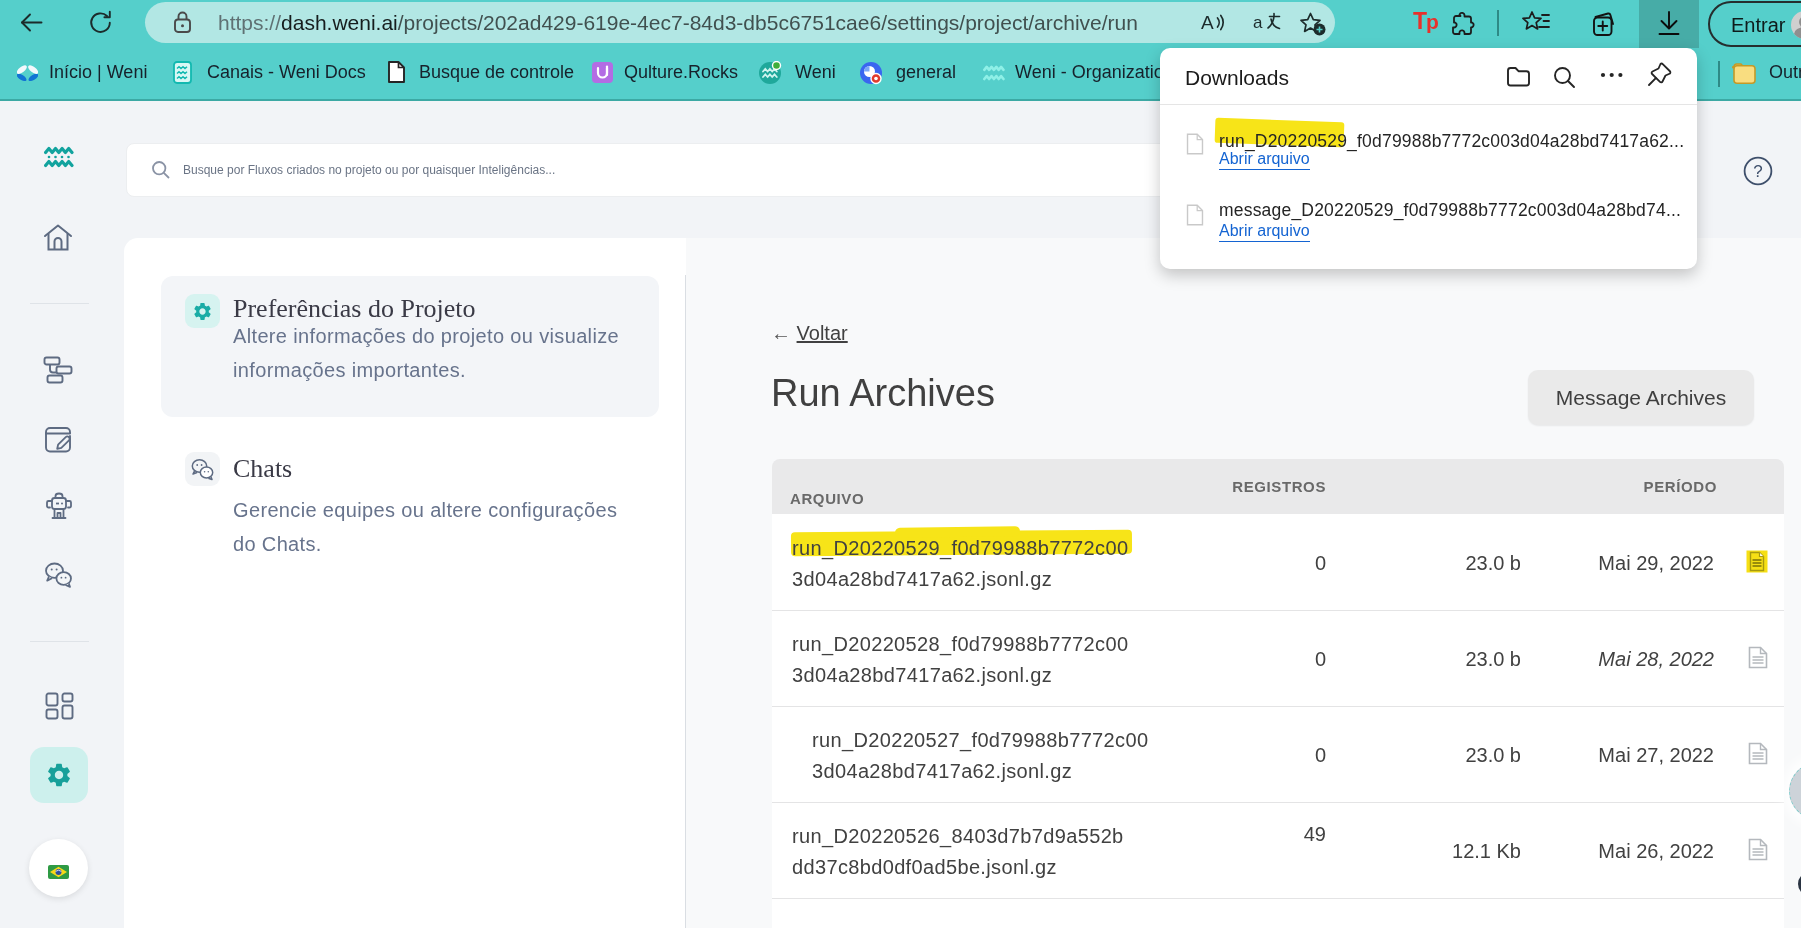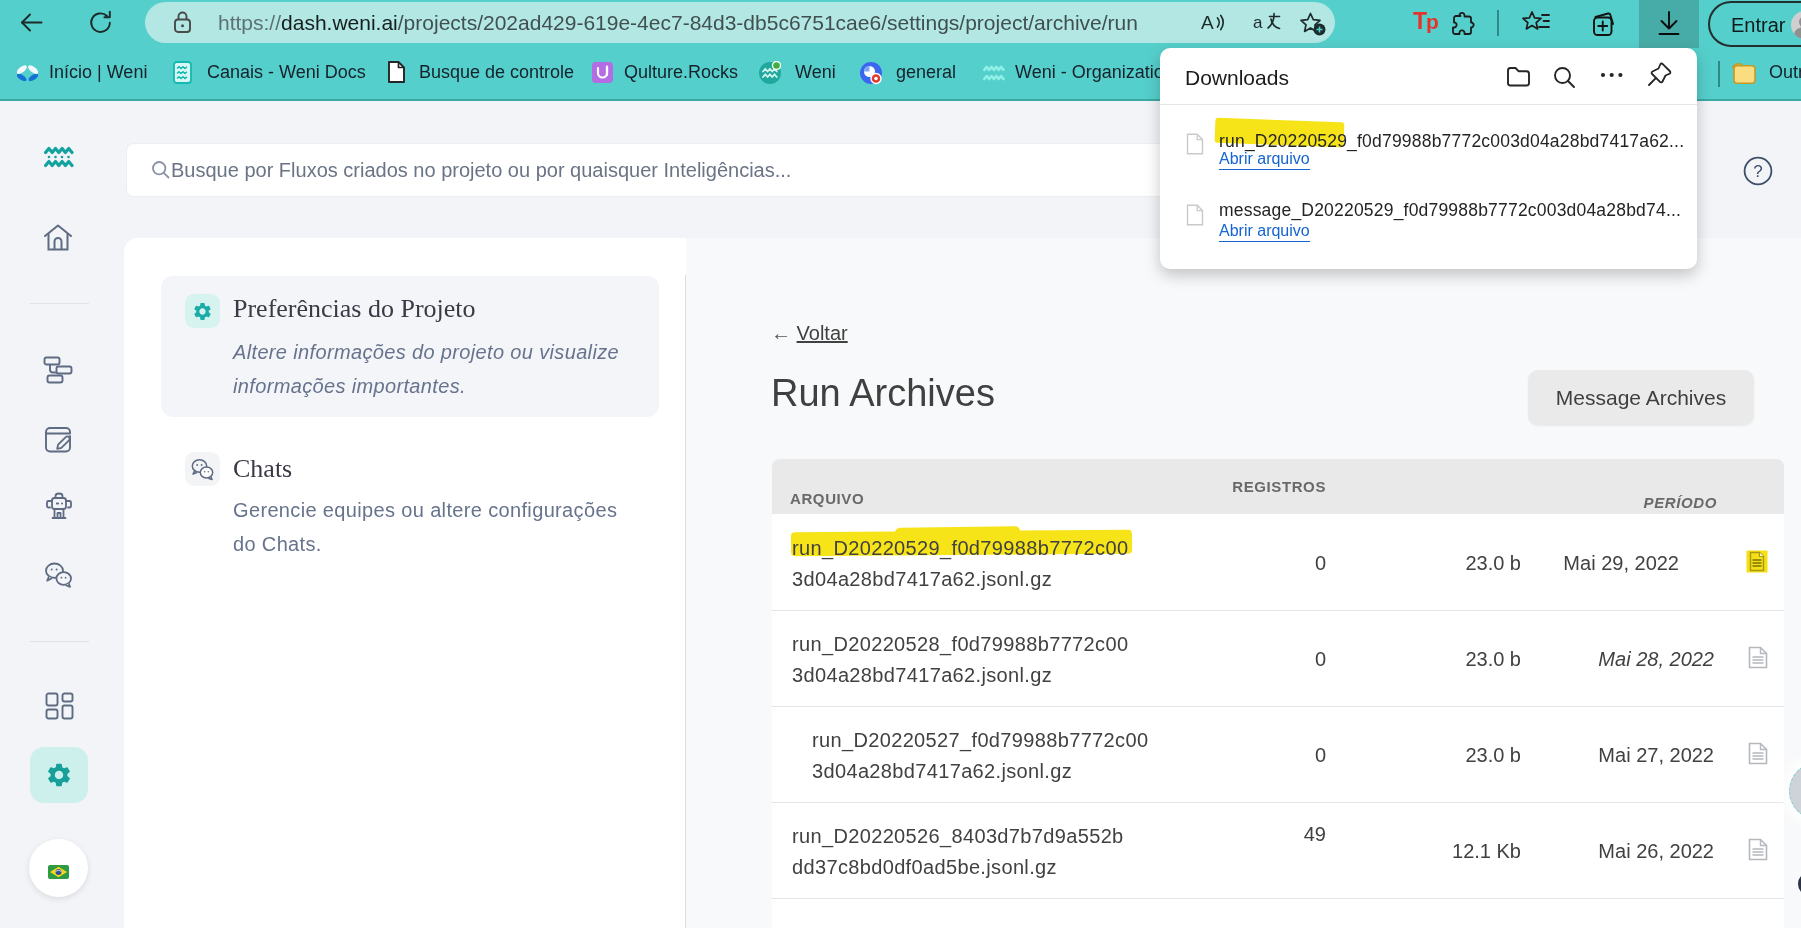--- a/index.html
+++ b/index.html
@@ -20,21 +20,21 @@
 
 <div class="abs" style="left:686px; top:238px; width:1115px; height:690px; background:#F8F9FA;"></div>
 
 <div class="abs" style="left:685px; top:275px; width:1px; height:653px; background:#DADEE3;"></div>
 
 <div class="abs" style="left:126px; top:143px; width:1564px; height:54px; background:#fff; border:1px solid #ECEEF0; border-radius:8px; display:flex; align-items:center;">
   <svg style="margin-left:24px" width="20" height="20" viewBox="0 0 20 20">
       <circle cx="8.2" cy="8.2" r="6.2" fill="none" stroke="#8A93A5" stroke-width="1.8"></circle>
       <line x1="12.8" y1="12.8" x2="18" y2="18" stroke="#8A93A5" stroke-width="1.8"></line>
     </svg>
-  <span style="font-size:20px; color:#6A7485;">Busque por Fluxos criados no projeto ou por quaisquer Inteligências...</span>
+  <span style="margin-left:12px; font-size:12px; color:#6A7485;">Busque por Fluxos criados no projeto ou por quaisquer Inteligências...</span>
 </div>
 
 <svg class="abs" style="left:1743px; top:156px;" width="30" height="30" viewBox="0 0 30 30">
   <circle cx="15" cy="15" r="13.4" fill="none" stroke="#3E4F6B" stroke-width="1.8"></circle>
   <text x="15" y="21" font-size="17" fill="#3E4F6B" text-anchor="middle" font-family="Liberation Sans">?</text>
 </svg>
 
 <svg class="abs" style="left:44px; top:146px;" width="30" height="22" viewBox="0 0 30 22">
   <g fill="none" stroke="#12A39E" stroke-width="3.2" stroke-linejoin="round" stroke-linecap="round">
     <path d="M1.6 6.5 l3.3-4 3.3 4 3.3-4 3.3 4 3.3-4 3.3 4 3.3-4 3.3 4"></path>
@@ -118,21 +118,21 @@
   <circle cx="10.5" cy="7" r="3" fill="#2C4FA0"></circle>
   <path d="M7.6 6.4 a4.5 4.5 0 0 1 5.8 0" stroke="#fff" stroke-width="0.8" fill="none"></path>
 </svg>
 
 <div class="abs" style="left:161px; top:276px; width:498px; height:141px; background:#F3F5F8; border-radius:12px;"></div>
 <div class="abs" style="left:185px; top:294px; width:35px; height:34px; background:#D6F3F0; border-radius:9px;"></div>
 <svg class="abs" style="left:192px; top:301px" width="21" height="21" viewBox="0 0 24 24">
     <path fill="#1AACA6" d="M19.14 12.94c.04-.3.06-.61.06-.94 0-.32-.02-.64-.07-.94l2.03-1.58a.49.49 0 0 0 .12-.61l-1.92-3.32a.488.488 0 0 0-.59-.22l-2.39.96c-.5-.38-1.03-.7-1.62-.94l-.36-2.54a.484.484 0 0 0-.48-.41h-3.84c-.24 0-.43.17-.47.41l-.36 2.54c-.59.24-1.13.57-1.62.94l-2.39-.96c-.22-.08-.47 0-.59.22L2.74 8.87c-.12.21-.08.47.12.61l2.03 1.58c-.05.3-.09.63-.09.94s.02.64.07.94l-2.03 1.58a.49.49 0 0 0-.12.61l1.92 3.32c.12.22.37.29.59.22l2.39-.96c.5.38 1.03.7 1.62.94l.36 2.54c.05.24.24.41.48.41h3.84c.24 0 .44-.17.47-.41l.36-2.54c.59-.24 1.13-.56 1.62-.94l2.39.96c.22.08.47 0 .59-.22l1.92-3.32c.12-.22.07-.47-.12-.61l-2.01-1.58zM12 15.6c-1.98 0-3.6-1.62-3.6-3.6s1.62-3.6 3.6-3.6 3.6 1.62 3.6 3.6-1.62 3.6-3.6 3.6z"></path>
   </svg>
 <div class="abs serif-h" style="left:233px; top:294px; font-size:26px;">Preferências do Projeto</div>
-<div class="abs desc" style="left:233px; top:336px;font-style:italic;">Altere informações do projeto ou visualize<br>informações importantes.</div>
+<div class="abs desc" style="left:233px; top:320px;">Altere informações do projeto ou visualize<br>informações importantes.</div>
 
 <div class="abs" style="left:185px; top:452px; width:35px; height:34px; background:#F2F4F6; border-radius:9px;"></div>
 <svg class="abs" style="left:190px; top:458px" width="25" height="23" viewBox="0 0 25 23">
   <ellipse cx="9.5" cy="8" rx="7.2" ry="6.2" fill="none" stroke="#5E6B82" stroke-width="1.5"></ellipse>
   <path d="M4.5 13 L3 16 L7 14.5" fill="none" stroke="#5E6B82" stroke-width="1.5" stroke-linejoin="round"></path>
   <ellipse cx="16.5" cy="14.5" rx="6.2" ry="5.4" fill="#fff" stroke="#5E6B82" stroke-width="1.5"></ellipse>
   <path d="M21 19 L22 21.6 L18.4 20.2" fill="none" stroke="#5E6B82" stroke-width="1.5" stroke-linejoin="round"></path>
   <circle cx="7.2" cy="7" r="0.9" fill="#5E6B82"></circle>
     <circle cx="11.6" cy="7" r="0.9" fill="#5E6B82"></circle>
   <circle cx="14.6" cy="13.8" r="0.8" fill="#5E6B82"></circle>
@@ -142,35 +142,35 @@
 <div class="abs desc" style="left:233px; top:494px;">Gerencie equipes ou altere configurações<br>do Chats.</div>
 
 <div class="abs" style="left:771px; top:322px; font-size:20px; color:#414141;"><span style="color:#555;">←</span> <span style="text-decoration:underline;">Voltar</span></div>
 <div class="abs" style="left:771px; top:372px; font-size:38px; color:#404040;">Run Archives</div>
 <div class="abs" style="left:1528px; top:370px; width:226px; height:55px; background:#EAEAEA; border-radius:10px; box-shadow:0 1px 2px rgba(0,0,0,0.07); font-size:21px; color:#3F3F3F; text-align:center; line-height:55px;">Message Archives</div>
 
 <div class="abs" style="left:772px; top:459px; width:1012px; height:469px;">
   <div class="abs" style="left:0; top:0; width:1012px; height:55px; background:#E9E9EA; border-radius:8px 8px 0 0;"></div>
   <div class="th" style="left:18px; top:12px;">ARQUIVO</div>
   <div class="th" style="left:404px; top:0; width:150px; text-align:right;">REGISTROS</div>
-  <div class="th" style="left:795px; top:16px; width:150px; text-align:right;font-style:italic;">PERÍODO</div>
+  <div class="th" style="left:795px; top:0; width:150px; text-align:right;">PERÍODO</div>
 
   <div class="abs" style="left:0; top:55px; width:1012px; height:414px; background:#fff;"></div>
   <div class="abs" style="left:0; top:151px; width:1012px; height:1px; background:#E4E4E5;"></div>
   <div class="abs" style="left:0; top:247px; width:1012px; height:1px; background:#E4E4E5;"></div>
   <div class="abs" style="left:0; top:343px; width:1012px; height:1px; background:#E4E4E5;"></div>
   <div class="abs" style="left:0; top:439px; width:1012px; height:1px; background:#E4E4E5;"></div>
 
   <div class="abs" style="left:19px; top:72px; width:341px; height:24px; background:#F7E418; border-radius:4px; transform:rotate(-0.4deg);"></div>
   <div class="abs" style="left:123px; top:68px; width:125px; height:10px; background:#F7E418; border-radius:5px; transform:rotate(-0.8deg);"></div>
 
   <div class="abs fline" style="left:20px; top:74px;">run_D20220529_f0d79988b7772c00<br>3d04a28bd7417a62.jsonl.gz</div>
   <div class="cval" style="left:404px; top:93px; width:150px;">0</div>
   <div class="cval" style="left:599px; top:93px; width:150px;">23.0 b</div>
-  <div class="cval" style="left:760px; top:93px; width:147px;">Mai 29, 2022</div>
+  <div class="cval" style="left:795px; top:93px; width:147px;">Mai 29, 2022</div>
   <svg class="abs" style="left:974px; top:91px;" width="22" height="23" viewBox="0 0 22 23">
       <rect x="0.5" y="0.5" width="21" height="22" fill="#F6DF15"></rect>
       <path d="M4.5 2.5 h9 l4,4 v14 h-13 z" fill="#F6DF15" stroke="#A79A10" stroke-width="1.4"></path>
       <path d="M13.5 2.5 v4 h4" fill="#fff" stroke="#A79A10" stroke-width="1.2"></path>
       <g stroke="#7A7108" stroke-width="1.5">
         <line x1="6.5" y1="10" x2="15.5" y2="10"></line>
         <line x1="6.5" y1="13" x2="15.5" y2="13"></line>
         <line x1="6.5" y1="16" x2="15.5" y2="16"></line>
       </g>
     </svg>

